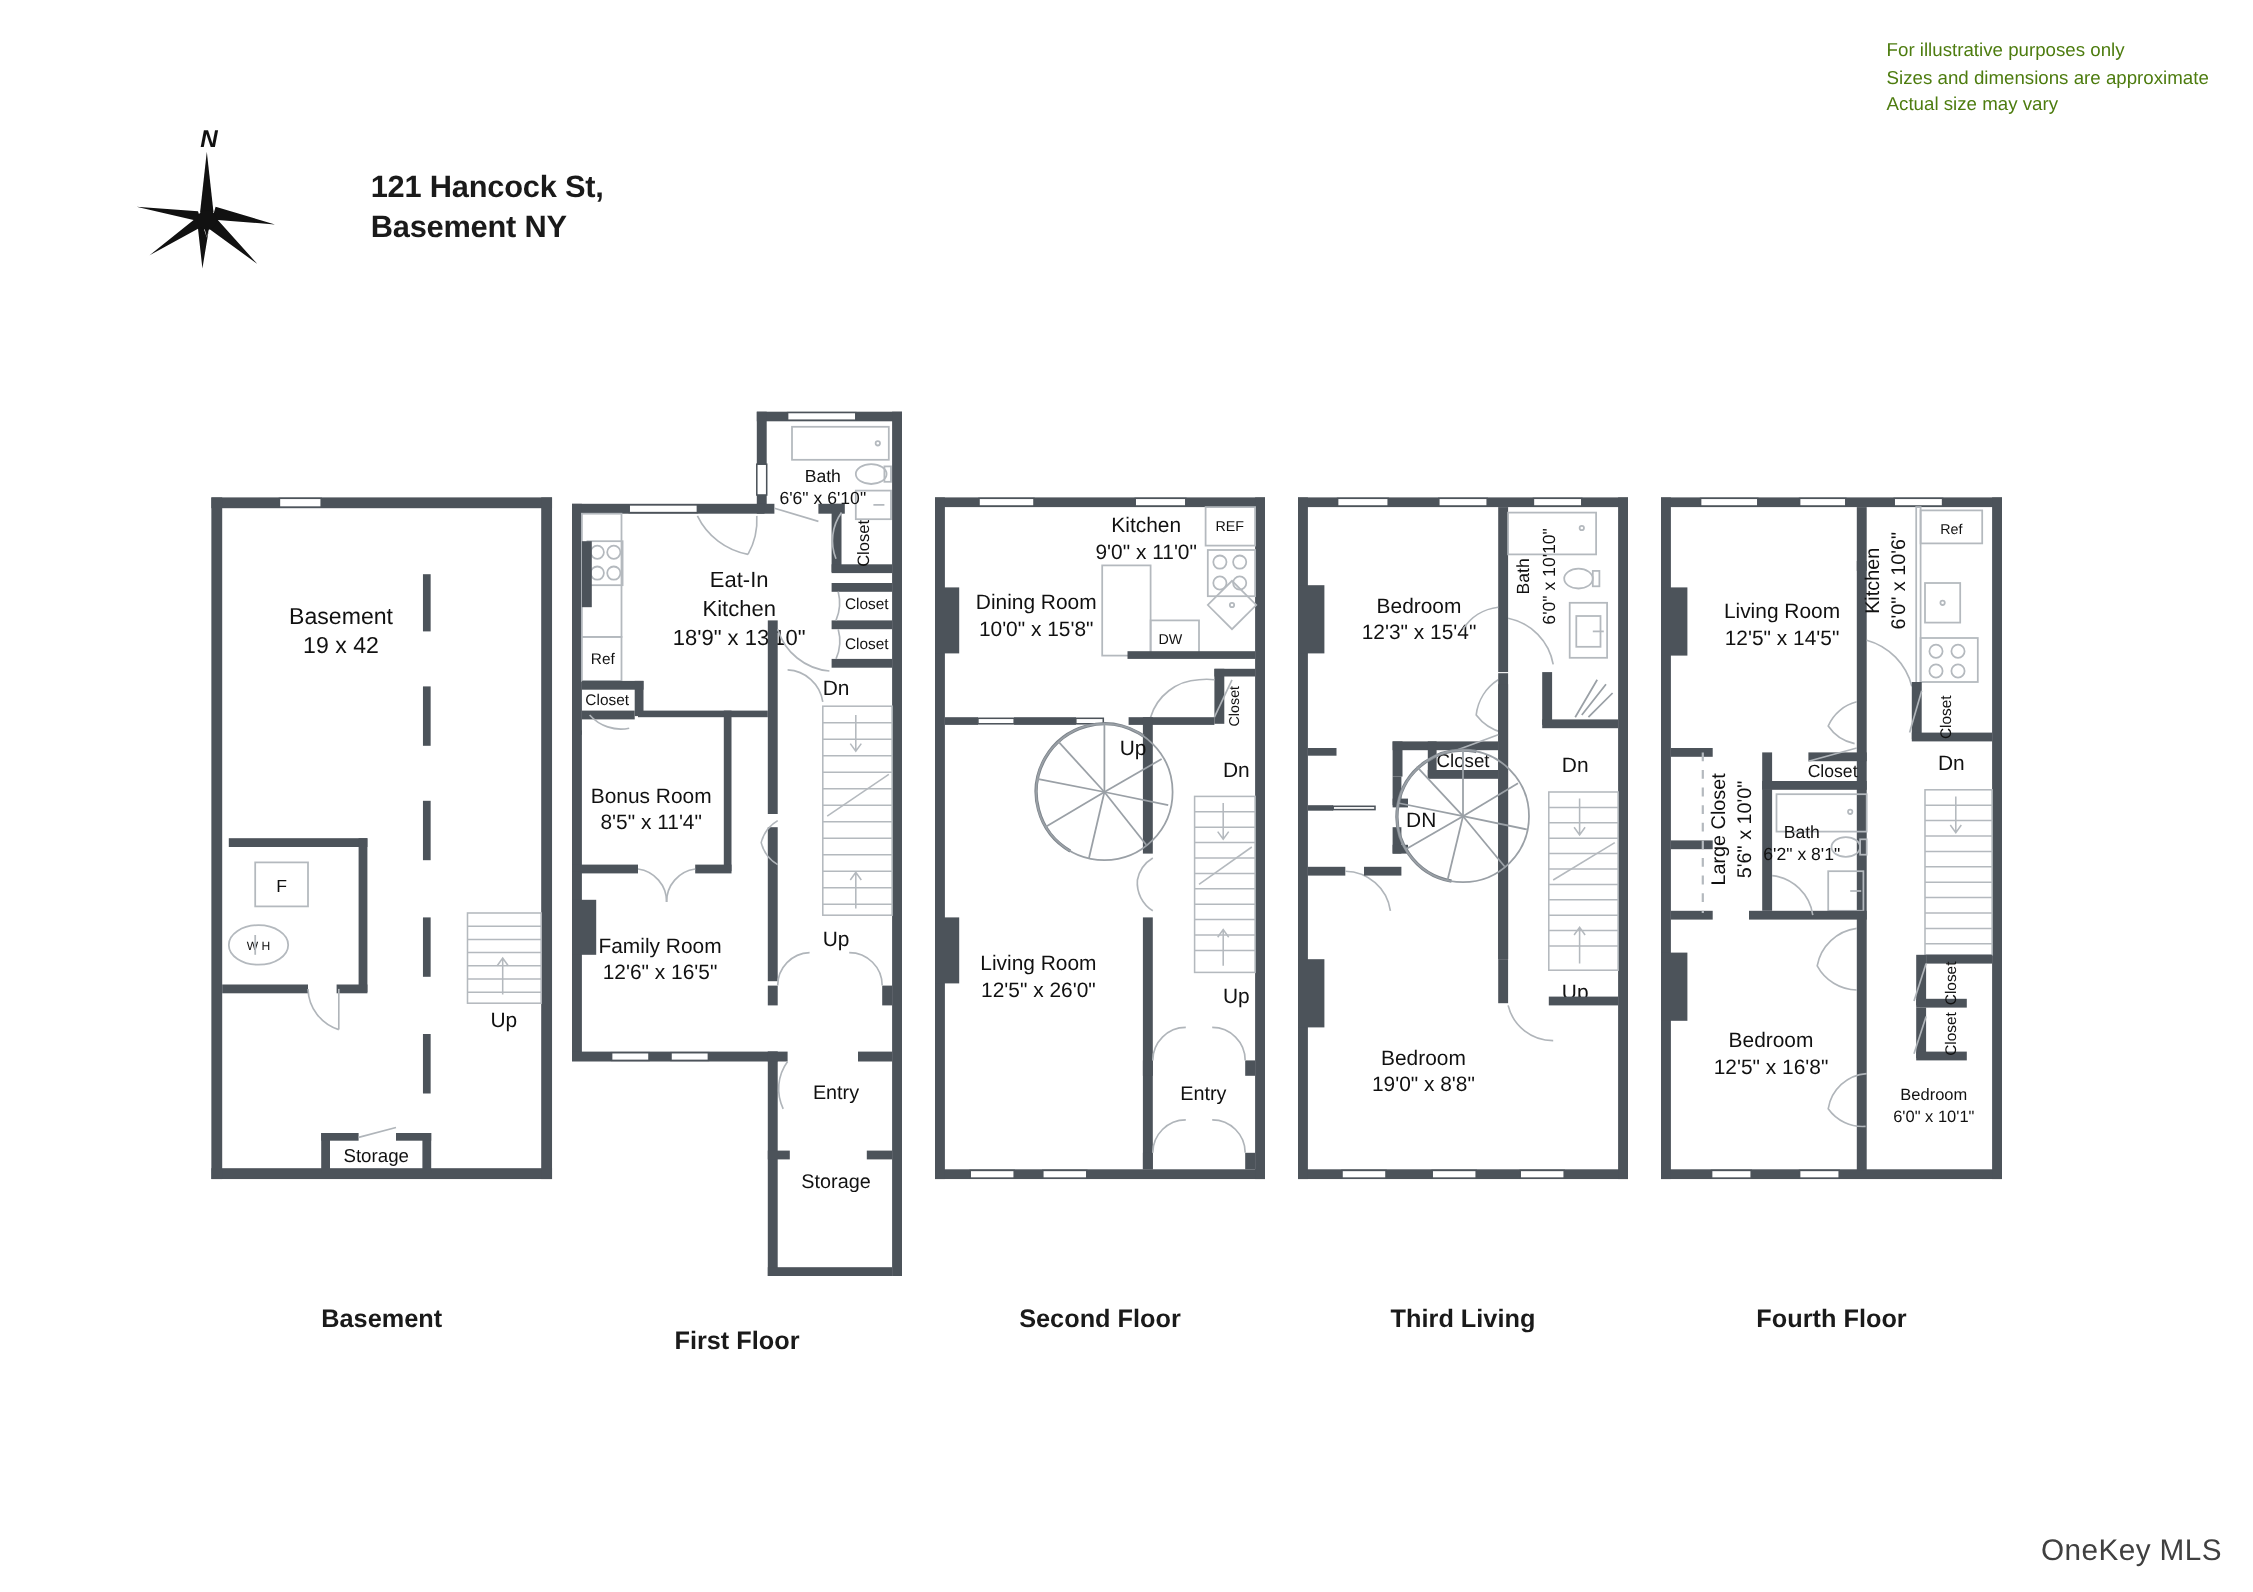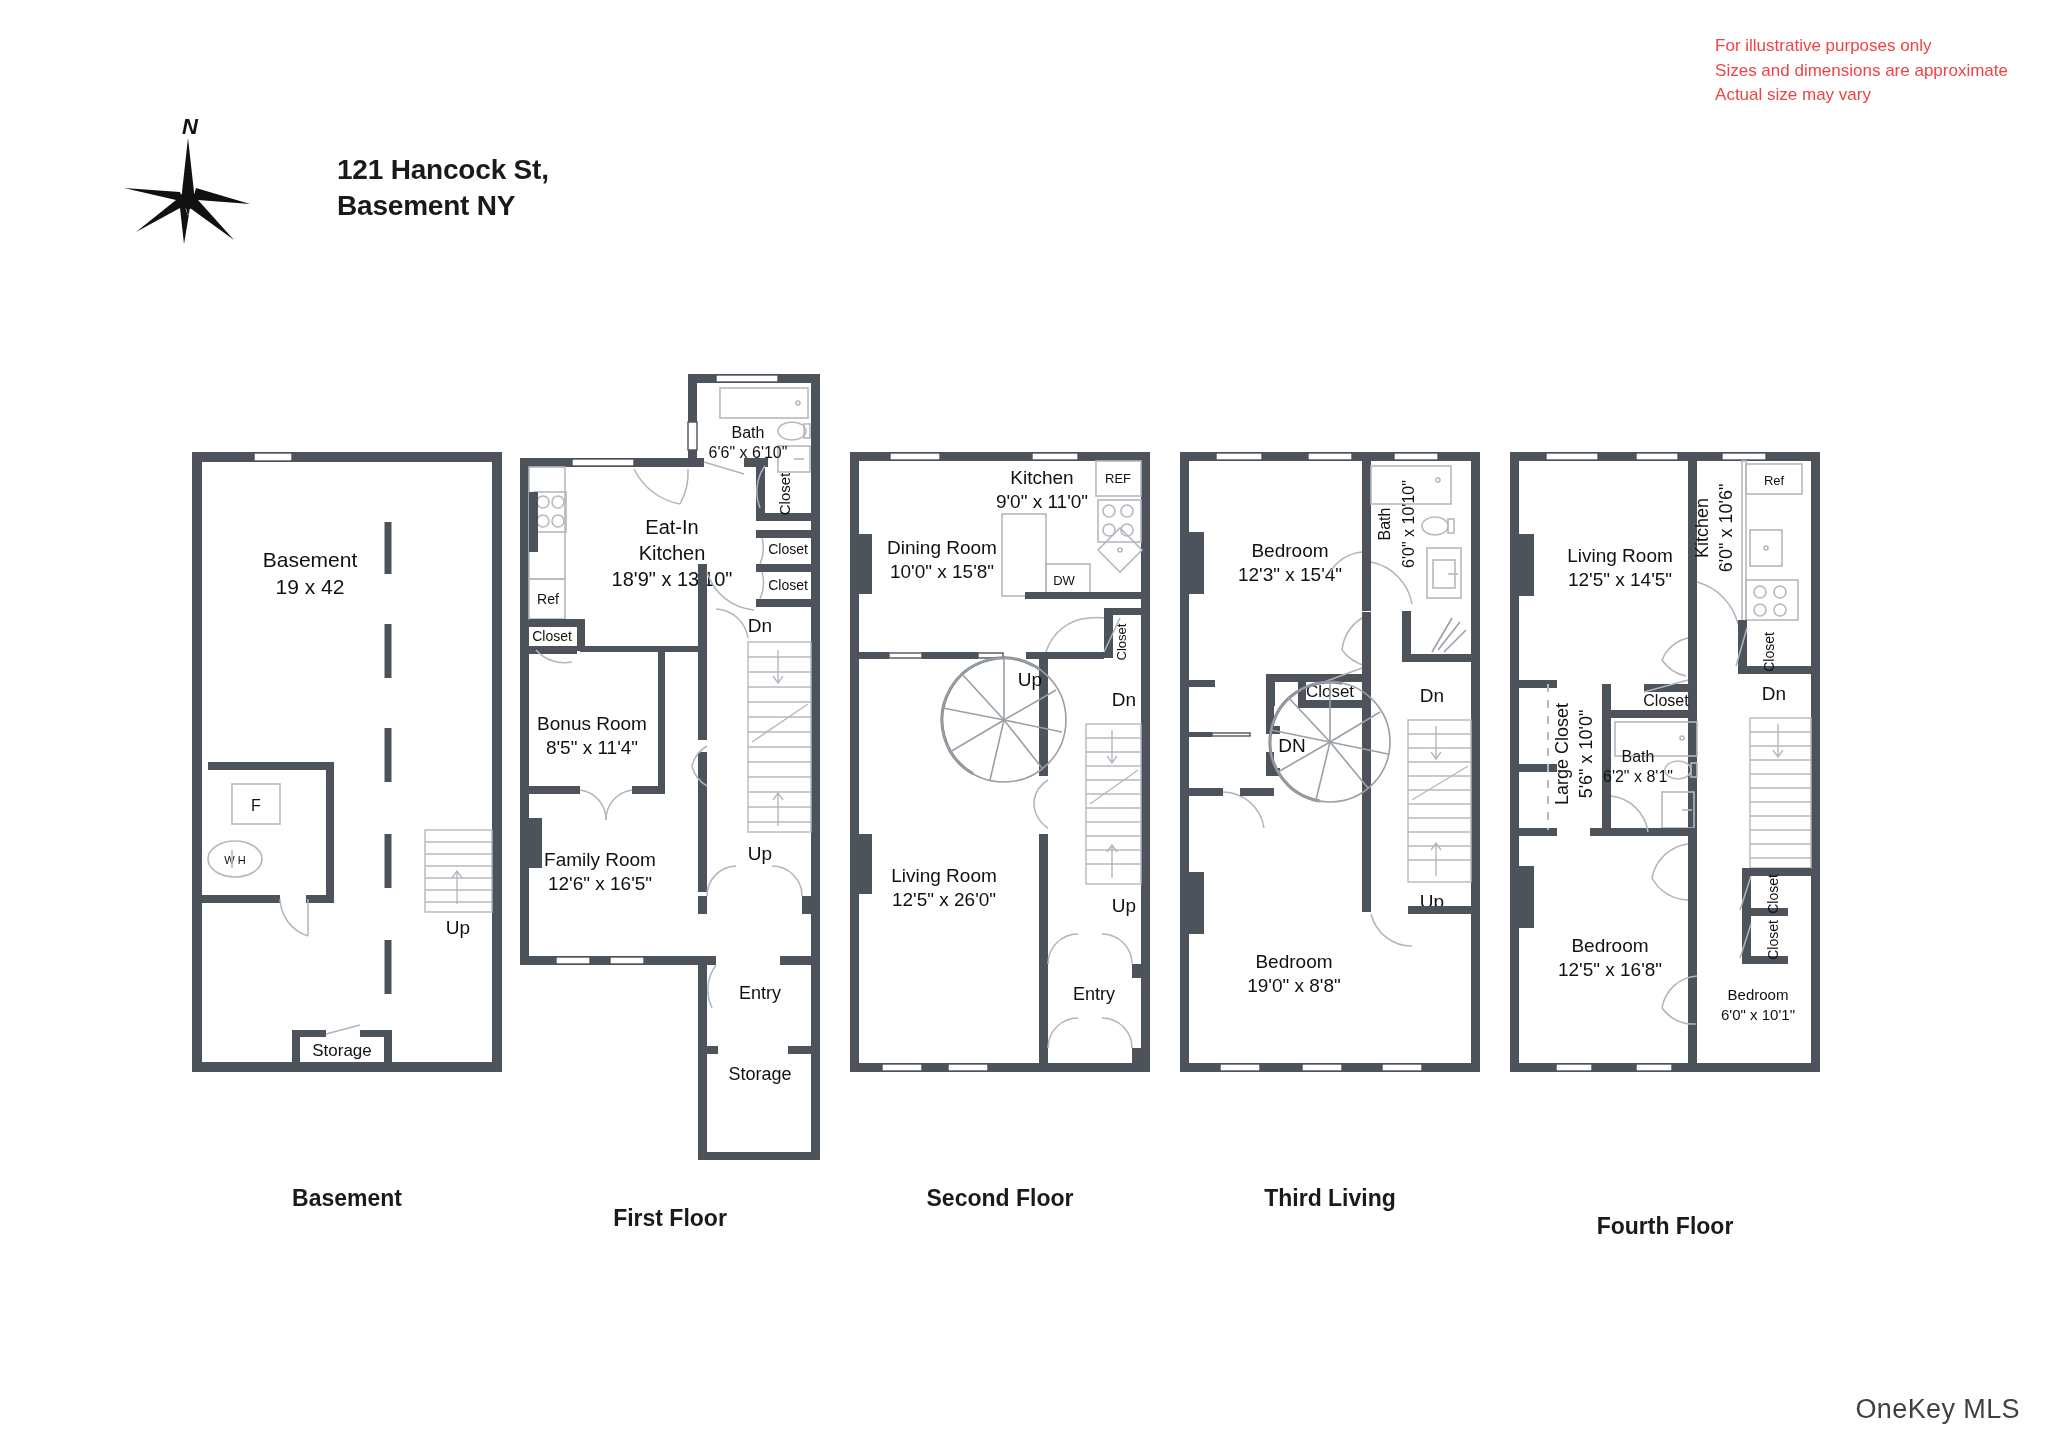--- a/index.html
+++ b/index.html
@@ -3,21 +3,21 @@
 <meta charset="utf-8">
 <style>
   html,body{margin:0;padding:0;background:#fff;}
   body{
     width:2048px;height:1447px;position:relative;overflow:hidden;
     font-family:"Liberation Sans","DejaVu Sans",sans-serif;
     color:#1a1a1a;
   }
   .disclaimer{
     position:absolute;right:40px;top:34px;text-align:left;
-    font-size:17px;line-height:1.45;color:#ef4444;
+    font-size:17px;line-height:1.45;color:#4d7c0f;
   }
   .disclaimer div{white-space:nowrap;}
 
   .compass{position:absolute;left:122px;top:108px;width:130px;height:140px;}
   .compass svg{display:block;}
 
   .title{
     position:absolute;left:337px;top:152px;
     font-size:28px;font-weight:bold;line-height:1.28;letter-spacing:-0.2px;
   }
@@ -557,17 +557,17 @@
       <text x="268" y="488" class="lbl" style="font-size:14px;" transform="rotate(-90 268 488)">Closet</text>
 
       <text x="100" y="500" class="lbl" style="font-size:19px;">Bedroom</text>
       <text x="100" y="524" class="lbl" style="font-size:19px;">12'5" x 16'8"</text>
 
       <path d="M187 524 A38 38 0 0 0 152 556 A38 38 0 0 0 186 572" class="door"></path>
       <text x="248" y="548" class="lbl" style="font-size:15px;">Bedroom</text>
       <text x="248" y="568" class="lbl" style="font-size:15px;">6'0" x 10'1"</text>
     </svg>
   </div>
-  <div class="floorlabel" style="left:1510px;width:310px;top:1185px;margin-top:28px;">Fourth Floor</div>
+  <div class="floorlabel" style="left:1510px;width:310px;top:1185px;">Fourth Floor</div>
 
 </div>
 
 <div class="watermark">OneKey MLS</div>
 
 </body></html>

